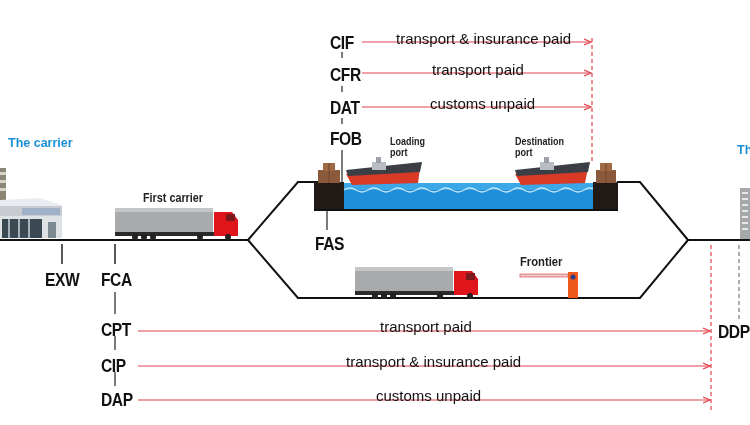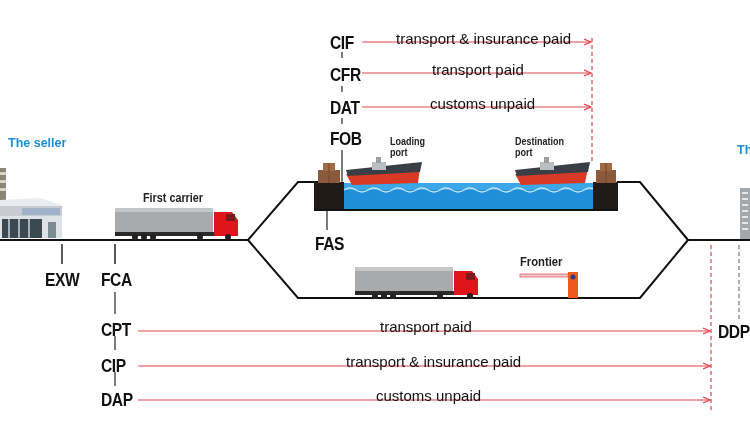--- a/index.html
+++ b/index.html
@@ -140,21 +140,21 @@
 
     <line x1="362" y1="42" x2="591" y2="42" stroke="#e2444e" stroke-width="1.2" marker-end="url(#arr)"></line>
     <line x1="362" y1="73" x2="591" y2="73" stroke="#e2444e" stroke-width="1.2" marker-end="url(#arr)"></line>
     <line x1="362" y1="107" x2="591" y2="107" stroke="#e2444e" stroke-width="1.2" marker-end="url(#arr)"></line>
 
     <line x1="138" y1="331" x2="710" y2="331" stroke="#e2444e" stroke-width="1.2" marker-end="url(#arr)"></line>
     <line x1="138" y1="366" x2="710" y2="366" stroke="#e2444e" stroke-width="1.2" marker-end="url(#arr)"></line>
     <line x1="138" y1="400" x2="710" y2="400" stroke="#e2444e" stroke-width="1.2" marker-end="url(#arr)"></line>
   </svg>
 
-  <div class="party" style="left:8px;top:137px">The seller</div>
+  <div class="party" style="left:8px;top:137px">The carrier</div>
   <div class="party" style="left:737px;top:144px">Th</div>
 
   <div class="mid-bold" style="left:143px;top:192px">First carrier</div>
   <div class="small-bold" style="left:390px;top:137px;white-space:pre">Loading
 port</div>
   <div class="small-bold" style="left:515px;top:137px;white-space:pre">Destination
 port</div>
   <div class="mid-bold" style="left:520px;top:256px;font-size:12.5px">Frontier</div>
 
   <div class="term" style="left:330px;top:33px">CIF</div>

